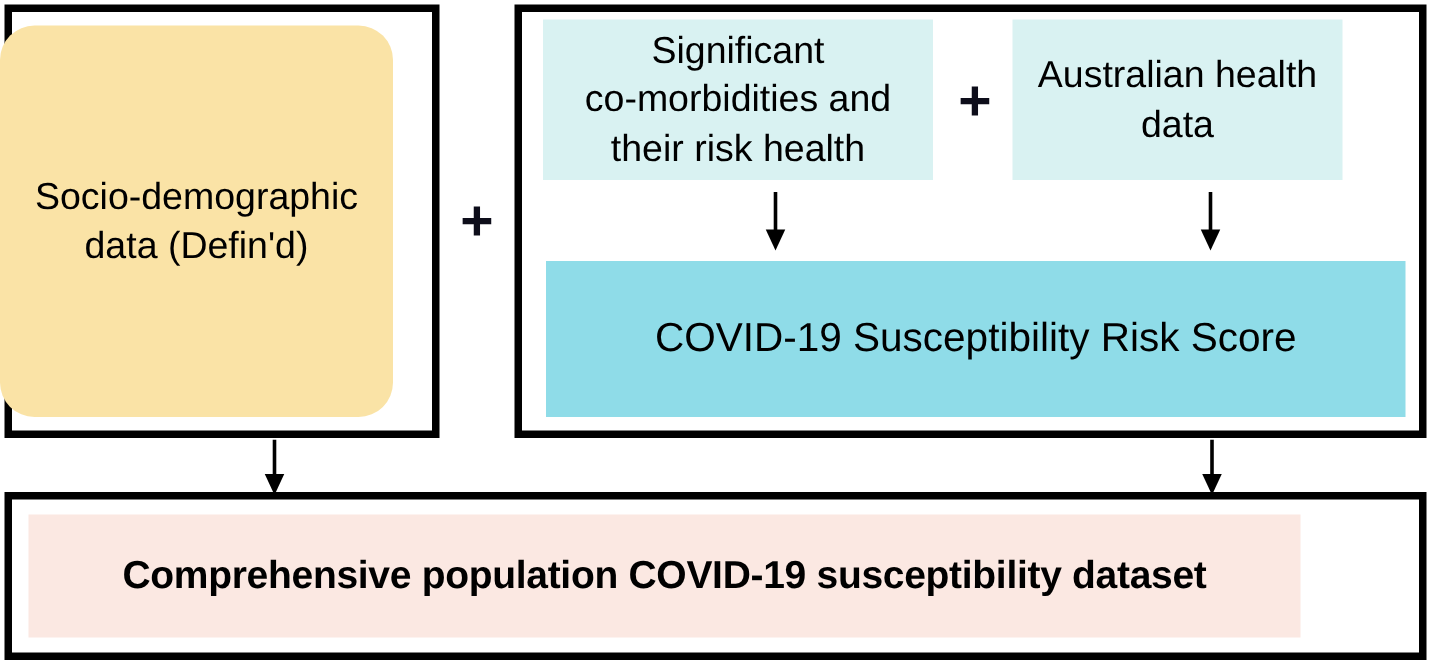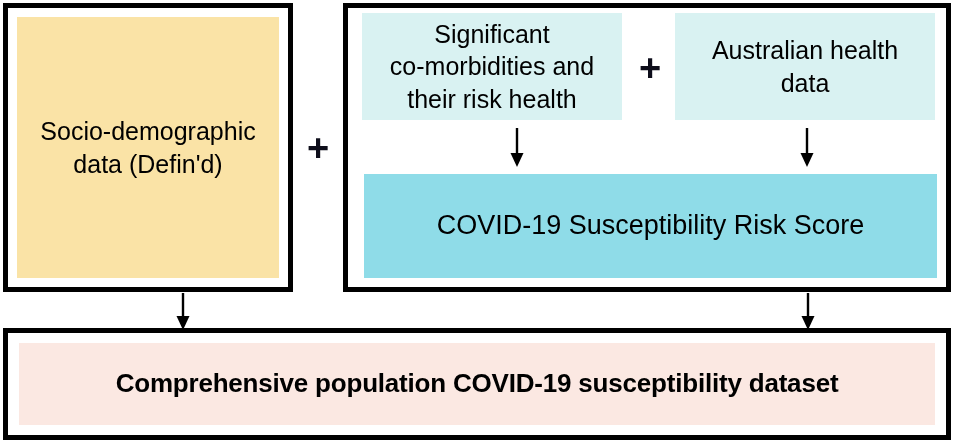--- a/index.html
+++ b/index.html
@@ -73,21 +73,21 @@
   }
   .arrow svg { display: block; }
 </style>
 </head>
 <body>
 
 <div id="canvas">
 
   <div class="panel" style="left:3px; top:3px; width:290px; height:289px;">
   </div>
-  <div class="fill fill-yellow" style="left:17px; top:17px; width:262px; height:261px;">
+  <div class="fill fill-yellow" style="left:0; top:17px; width:262px; height:261px;border-radius:23px;">
     <span class="txt txt-socio">Socio-demographic
 data (Defin'd)</span>
   </div>
 
   <div class="plus" style="left:300px; top:130px; width:36px; height:36px;">
     <span>+</span>
   </div>
 
   <div class="panel" style="left:343px; top:3px; width:608px; height:289px;">
   </div>
@@ -95,21 +95,21 @@
   <div class="fill fill-lightblue" style="left:362px; top:13px; width:260px; height:107px;">
     <span class="txt txt-comorb">Significant
 co-morbidities and
 their risk health</span>
   </div>
 
   <div class="plus" style="left:632px; top:50px; width:36px; height:36px;">
     <span>+</span>
   </div>
 
-  <div class="fill fill-lightblue" style="left:675px; top:13px; width:260px; height:107px;">
+  <div class="fill fill-lightblue" style="left:675px; top:13px; width:220px; height:107px;">
     <span class="txt txt-aus">Australian health
 data</span>
   </div>
 
   <div class="arrow" style="left:505px; top:128px; width:24px; height:40px;">
     <svg width="24" height="40" viewBox="0 0 24 40" aria-hidden="true">
       <line x1="12" y1="0" x2="12" y2="30" stroke="#000000" stroke-width="2.4"></line>
       <polygon points="12,39 5.5,25 18.5,25" fill="#000000"></polygon>
     </svg>
   </div>
@@ -134,17 +134,17 @@
 
   <div class="arrow" style="left:796px; top:293px; width:24px; height:38px;">
     <svg width="24" height="38" viewBox="0 0 24 38" aria-hidden="true">
       <line x1="12" y1="0" x2="12" y2="28" stroke="#000000" stroke-width="2.4"></line>
       <polygon points="12,37 5.5,23 18.5,23" fill="#000000"></polygon>
     </svg>
   </div>
 
   <div class="panel" style="left:3px; top:328px; width:948px; height:112px;">
   </div>
-  <div class="fill fill-pink" style="left:19px; top:343px; width:916px; height:82px;">
+  <div class="fill fill-pink" style="left:19px; top:343px; width:848px; height:82px;">
     <span class="txt txt-dataset">Comprehensive population COVID-19 susceptibility dataset</span>
   </div>
 
 </div>
 
 </body></html>

